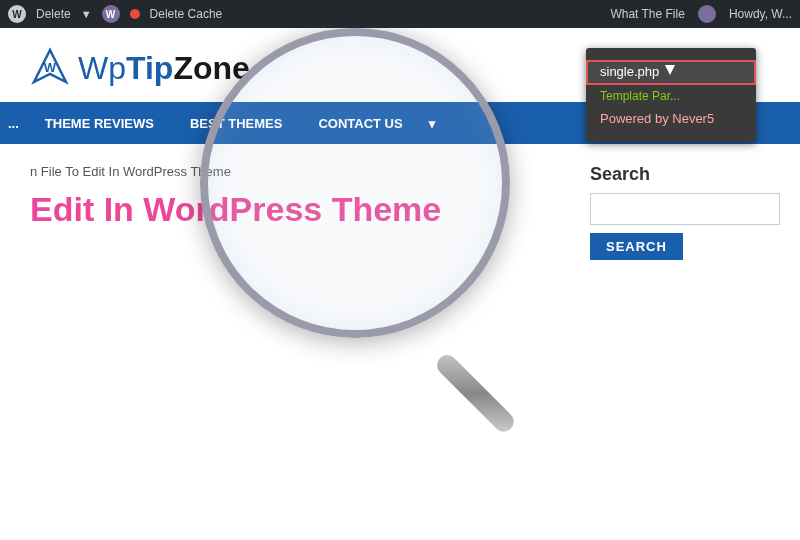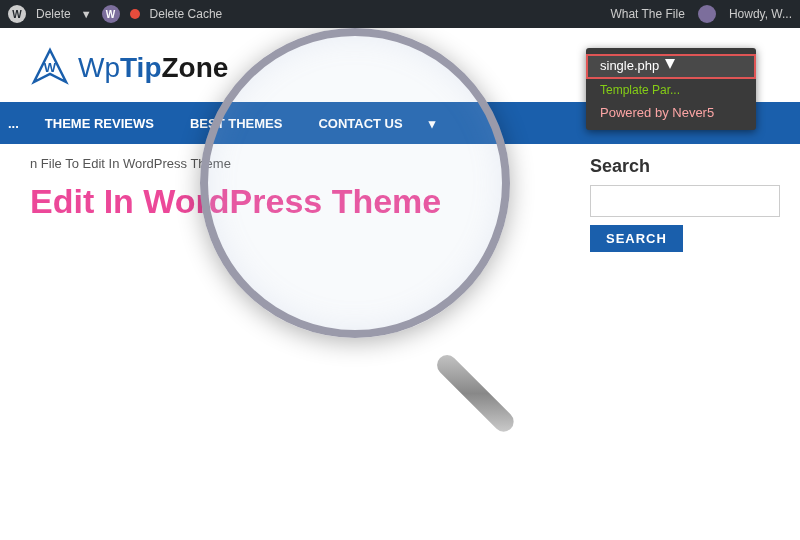--- a/index.html
+++ b/index.html
@@ -96,21 +96,21 @@
       background: #fff;
     }
     .site-logo {
       display: flex;
       align-items: center;
     }
     .logo-icon {
       margin-right: 8px;
     }
     .logo-text {
-      font-size: 28px;
+      font-size: 32px;
       line-height: 1;
       color: #1a1a1a;
     }
     .logo-text .wp { font-weight: normal; color: #1a5fac; }
     .logo-text .tip { font-weight: bold; color: #1a5fac; }
     .logo-text .zone { font-weight: bold; color: #1a1a1a; }
 
     
     .nav-bar {
       background: #1a5fac;
@@ -127,21 +127,21 @@
       align-items: center;
       cursor: pointer;
       text-transform: uppercase;
       white-space: nowrap;
     }
     .nav-item.edge-left { padding-left: 10px; }
 
     
     .main-content {
       display: flex;
-      padding: 12px 0 0 0;
+      padding: 20px 0 0 0;
       height: calc(512px - 135px);
     }
     .content-left {
       flex: 1;
       padding: 0 30px;
     }
     .breadcrumb {
       font-size: 13px;
       color: #555;
       margin-bottom: 10px;
@@ -191,21 +191,21 @@
       z-index: 50;
     }
 
     
     .wtf-dropdown {
       position: absolute;
       top: 20px;
       right: 44px;
       background: #3a3a3a;
       border-radius: 3px;
-      padding: 6px 0;
+      padding: 12px 0;
       min-width: 170px;
       z-index: 100;
       box-shadow: 0 2px 8px rgba(0,0,0,0.5);
     }
     .wtf-dropdown .dropdown-item {
       padding: 4px 14px;
       font-size: 13px;
       color: #ddd;
       cursor: pointer;
     }

